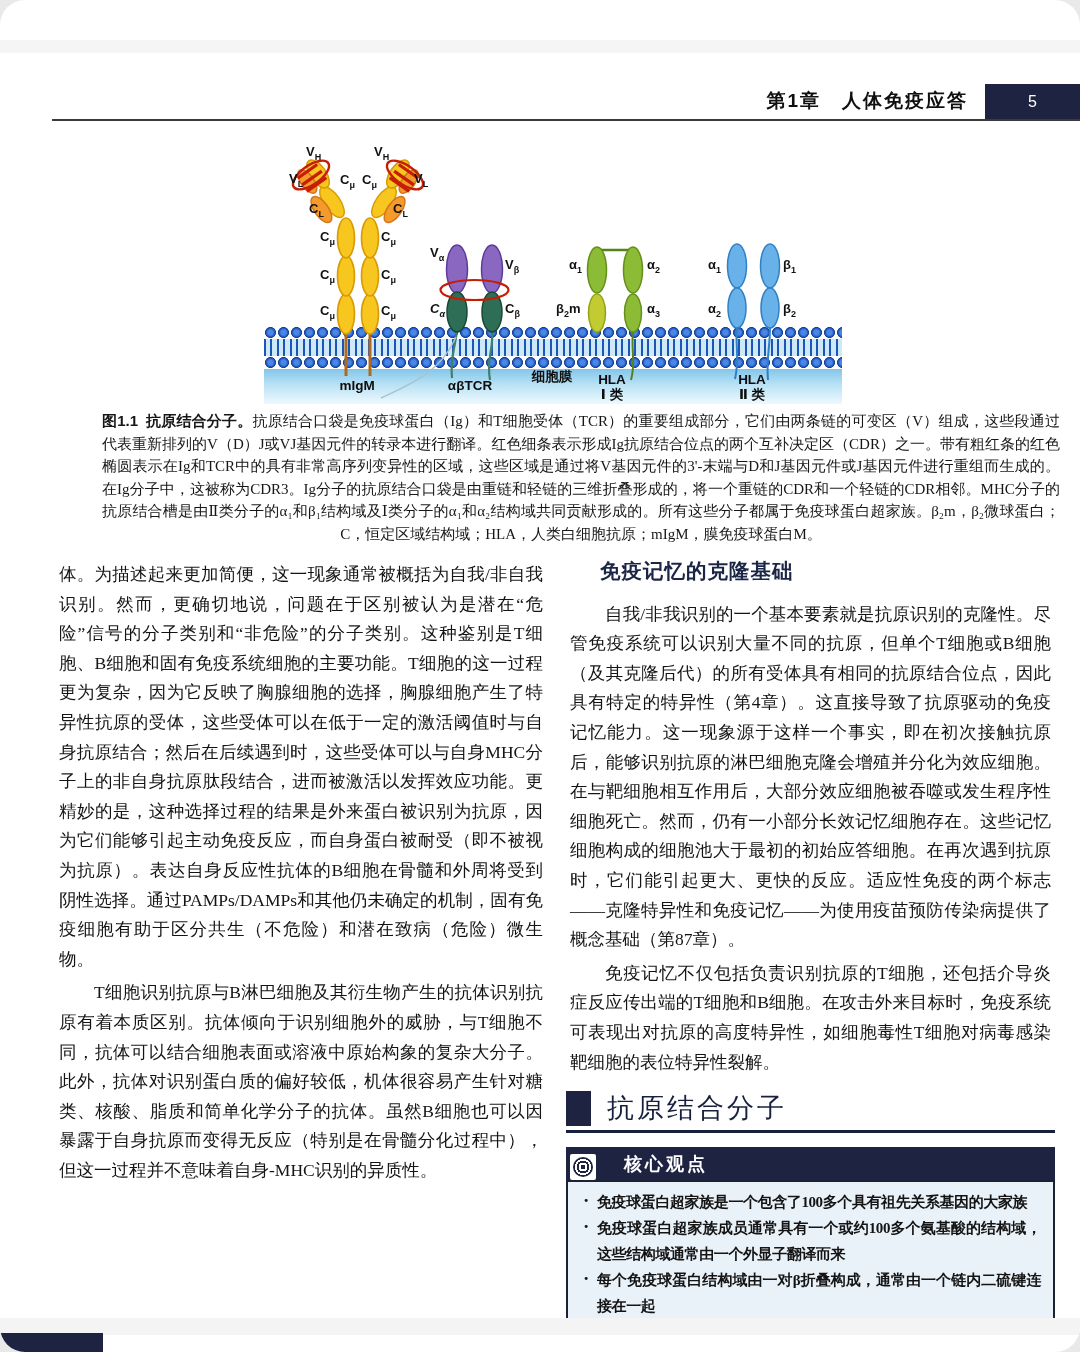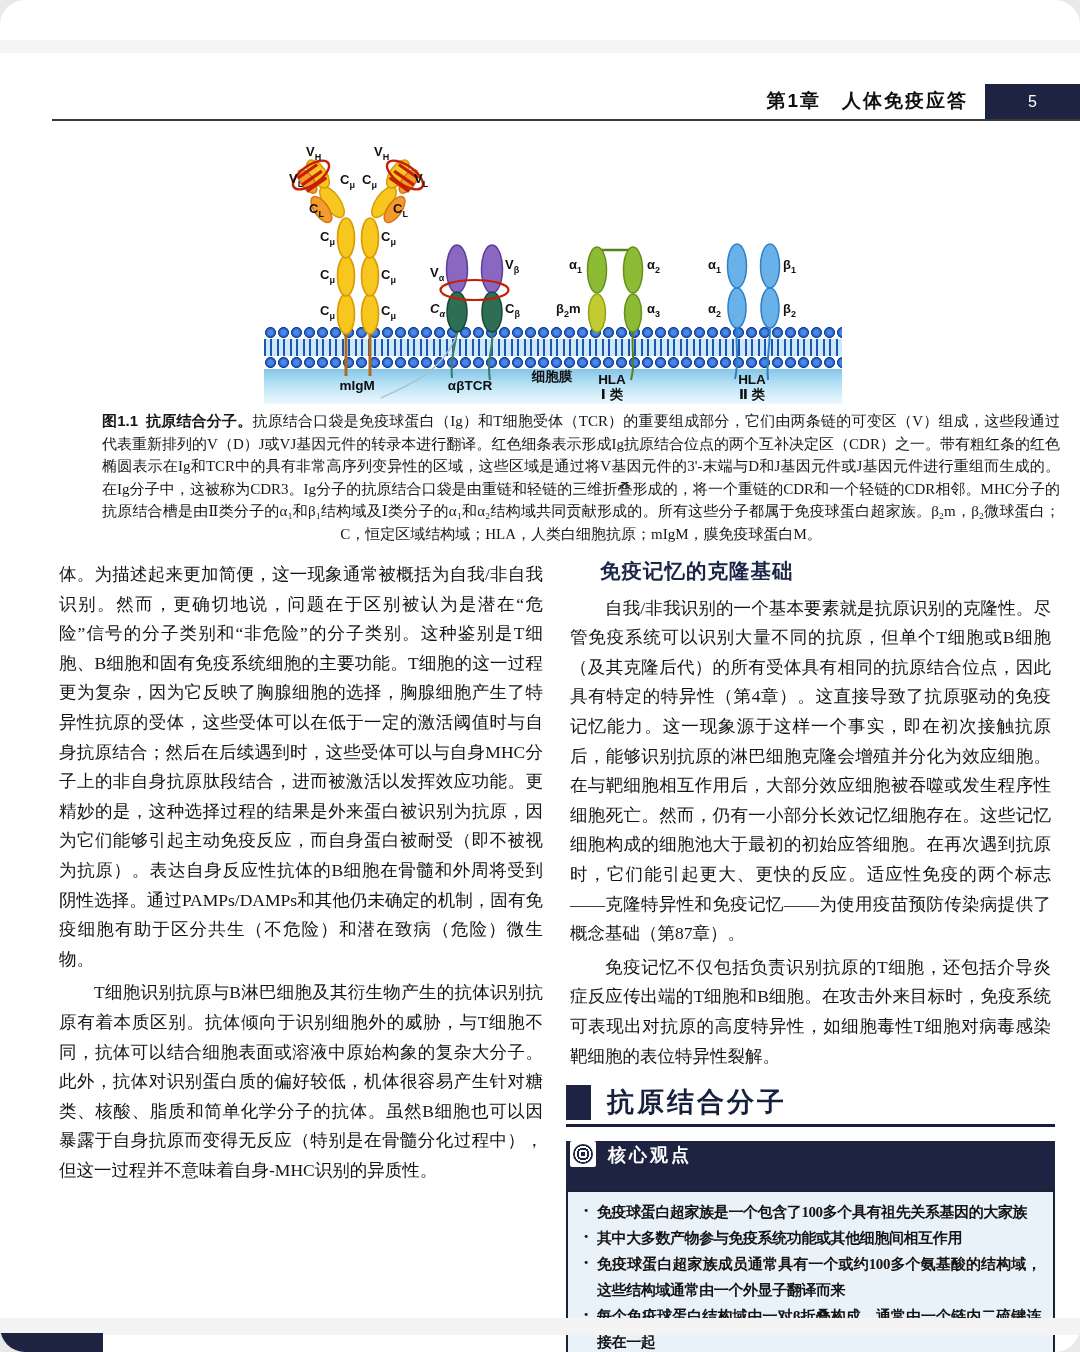--- a/index.html
+++ b/index.html
@@ -34,30 +34,30 @@
   .caption b{font-family:"Liberation Sans","DejaVu Sans",sans-serif;font-size:15px;}
 
   
   .col{position:absolute;top:556px;font-size:17.5px;line-height:29.6px;text-align:justify;}
   .col-left{left:55px;width:492px;}
   .col-right{left:566px;width:489px;}
   .col p{margin:4px;}
   .ind{text-indent:2em;}
 
   .sub-heading{font-family:"Liberation Sans","DejaVu Sans",sans-serif;font-size:20.5px;font-weight:700;
-        color:#1b2545;margin:0 0 8px 34px;letter-spacing:1px;}
+        color:#1b2545;margin:0 0 14px 34px;letter-spacing:1px;}
 
   .section-head{display:flex;align-items:center;gap:16px;margin-top:14px;
         font-family:"Liberation Sans","DejaVu Sans",sans-serif;}
   .section-square{width:25px;height:35px;background:#1e2342;flex:0 0 auto;}
-  .section-title{font-size:27px;font-weight:700;color:#16203c;letter-spacing:3px;}
+  .section-title{font-size:27px;font-weight:400;color:#16203c;letter-spacing:3px;}
   .section-rule{height:2.5px;background:#16203c;margin-top:4px;}
 
-  .core-bar{margin-top:14px;background:#1e2342;height:49px;display:flex;align-items:flex-start;
-        padding-left:4px;gap:12px;}
+  .core-bar{margin-top:14px;background:#1e2342;height:33px;display:flex;align-items:flex-end;
+        padding-left:4px;gap:28px;}
   .core-icon{width:26px;height:26px;background:#fff;border-radius:2px;display:flex;
         align-items:center;justify-content:center;flex:0 0 auto;}
   .bullseye{width:20px;height:20px;border-radius:50%;
         background:radial-gradient(circle,#1e2342 0 2.5px,#fff 2.5px 4.5px,#1e2342 4.5px 6.5px,#fff 6.5px 8.2px,#1e2342 8.2px 10px);}
   .core-title{color:#fff;font-size:18px;font-weight:700;letter-spacing:3px;
         font-family:"Liberation Sans","DejaVu Sans",sans-serif;}
   .core-subtitle{font-size:17px;font-weight:700;font-style:italic;margin:9px 0 5px 2px;}
   .core-box{border:2px solid #1c2233;background:#eaf2f9;padding:7px 12px 9px 12px;}
   .core-box ul{margin:0;padding:0;}
   .core-box li{list-style:none;position:relative;padding-left:17px;font-size:15px;
@@ -147,21 +147,21 @@
         <span class="dlabel" style="left: 84px; top: 31px;">C<sub>μ</sub></span>
         <span class="dlabel" style="left: 106px; top: 31px;">C<sub>μ</sub></span>
         <span class="dlabel" style="left: 53px; top: 60px;">C<sub>L</sub></span>
         <span class="dlabel" style="left: 137px; top: 60px;">C<sub>L</sub></span>
         <span class="dlabel" style="left: 64px; top: 88px;">C<sub>μ</sub></span>
         <span class="dlabel" style="left: 125px; top: 88px;">C<sub>μ</sub></span>
         <span class="dlabel" style="left: 64px; top: 126px;">C<sub>μ</sub></span>
         <span class="dlabel" style="left: 125px; top: 126px;">C<sub>μ</sub></span>
         <span class="dlabel" style="left: 64px; top: 162px;">C<sub>μ</sub></span>
         <span class="dlabel" style="left: 125px; top: 162px;">C<sub>μ</sub></span>
-        <span class="dlabel" style="left: 174px; top: 124px;">V<sub>α</sub></span>
+        <span class="dlabel" style="left: 174px; top: 104px;">V<sub>α</sub></span>
         <span class="dlabel" style="left: 249px; top: 116px;">V<sub>β</sub></span>
         <span class="dlabel" style="left: 174px; top: 160px; font-style: italic;">C<sub>α</sub></span>
         <span class="dlabel" style="left: 249px; top: 160px;">C<sub>β</sub></span>
         <span class="dlabel" style="left: 313px; top: 116px;">α<sub>1</sub></span>
         <span class="dlabel" style="left: 391px; top: 116px;">α<sub>2</sub></span>
         <span class="dlabel" style="left: 300px; top: 160px;">β<sub>2</sub>m</span>
         <span class="dlabel" style="left: 391px; top: 160px;">α<sub>3</sub></span>
         <span class="dlabel" style="left: 452px; top: 116px;">α<sub>1</sub></span>
         <span class="dlabel" style="left: 527px; top: 116px;">β<sub>1</sub></span>
         <span class="dlabel" style="left: 452px; top: 160px;">α<sub>2</sub></span>
@@ -208,21 +208,20 @@
 
     <div class="core-bar">
       <span class="core-icon">
           <span class="bullseye"></span>
         </span>
       <span class="core-title">核心观点</span>
     </div>
     <div class="core-box">
       <ul>
         <li>免疫球蛋白超家族是一个包含了100多个具有祖先关系基因的大家族</li>
-        <li>其中大多数产物参与免疫系统功能或其他细胞间相互作用</li>
         <li>免疫球蛋白超家族成员通常具有一个或约100多个氨基酸的结构域，这些结构域通常由一个外显子翻译而来</li>
         <li>每个免疫球蛋白结构域由一对β折叠构成，通常由一个链内二硫键连接在一起</li>
       </ul>
     </div>
   </div>
 
   <div class="bottom-strip"></div>
   <div class="bottom-navy"></div>
 </div>
 

